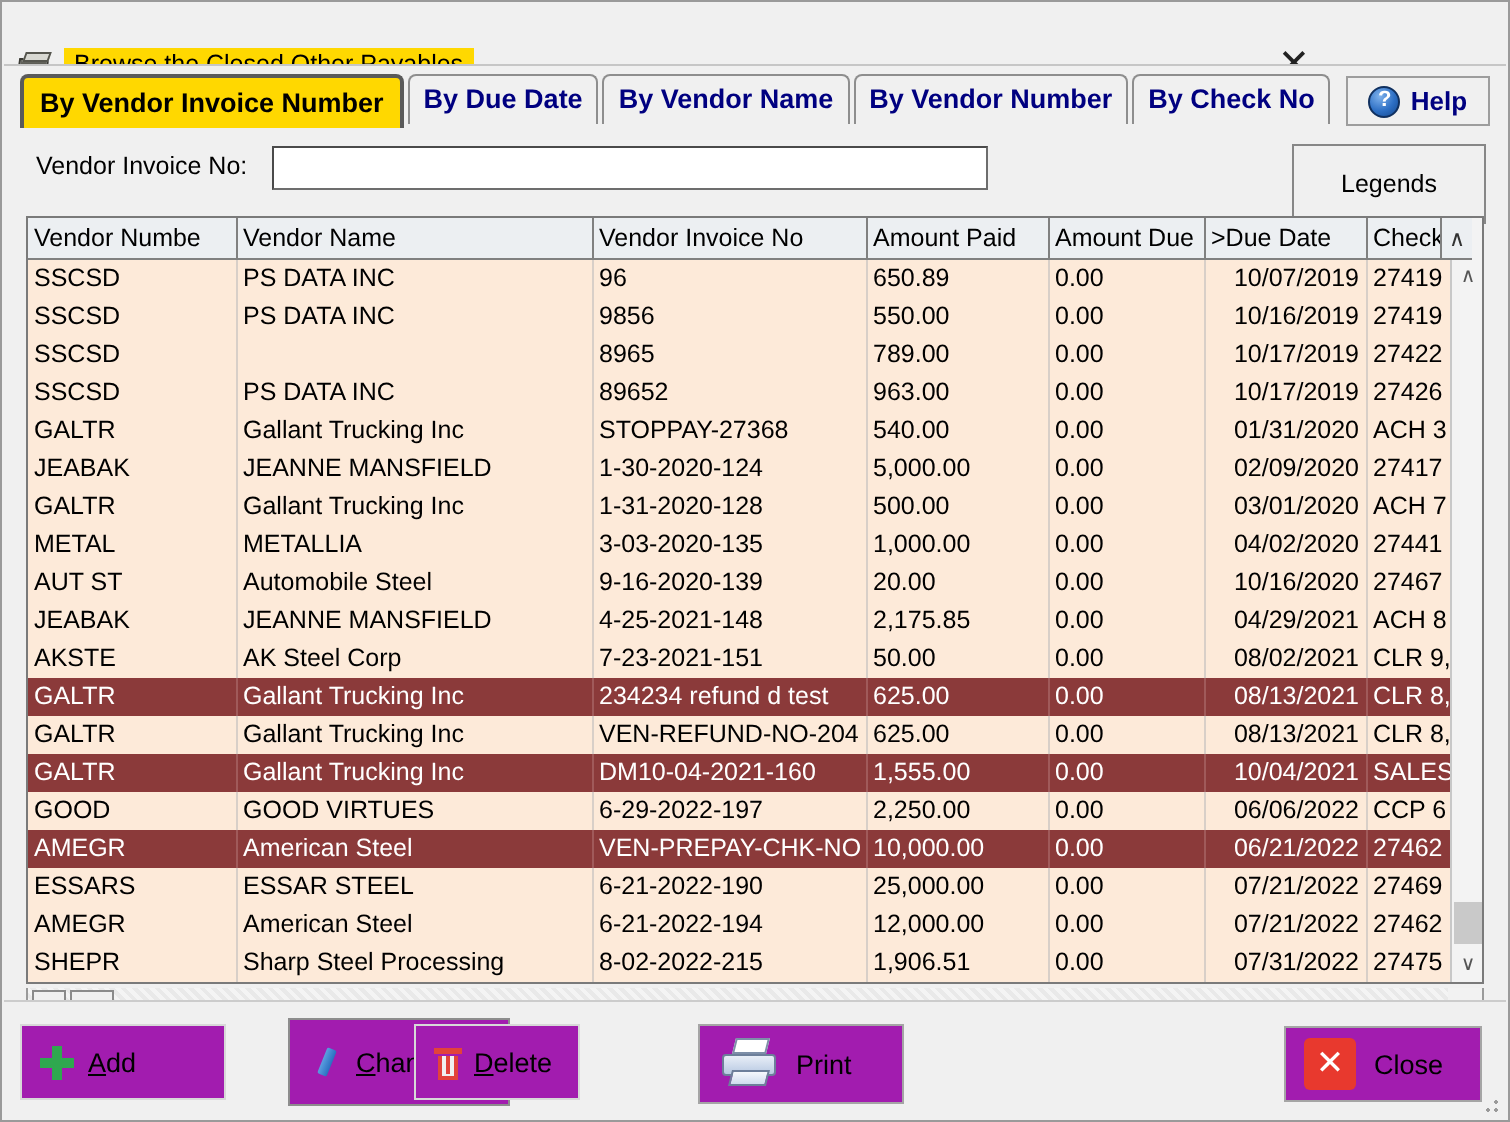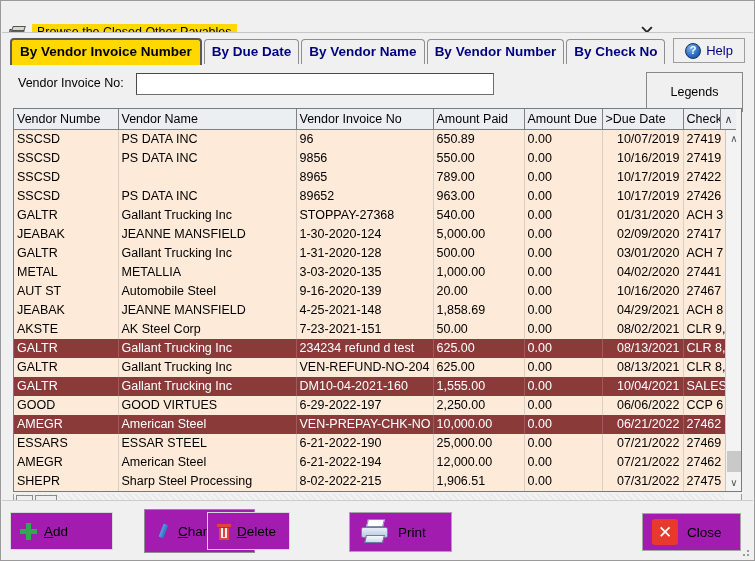--- a/index.html
+++ b/index.html
@@ -57,21 +57,21 @@
   .client {
     position: absolute; left: 1px; top: 31px;
     width: 751px; height: 528px;
     background: #f0f0f0;
     border-top: 1px solid #c6c6c6;
   }
 
   
   .tabstrip {
     position: absolute; left: 0; top: 4px; width: 751px; height: 28px;
-    display: flex; align-items: center; padding-left: 8px;
+    display: flex; align-items: flex-start; padding-left: 8px;
   }
   .tab {
     height: 25px;
     display: flex; align-items: center;
     padding: 0 7px;
     margin-right: 2px;
     font-size: 13.5px; font-weight: bold;
     color: #000080;
     background: #f0f0f0;
     border: 1px solid #8e8e8e;
@@ -98,21 +98,21 @@
     gap: 5px; cursor: pointer;
   }
   .help-ico {
     width: 16px; height: 16px; border-radius: 50%;
     background: radial-gradient(circle at 35% 30%, #7fb2ec 0%, #2d6fc4 55%, #14478d 100%);
     border: 1px solid #10305f;
     color: #fff; font-size: 11px; font-weight: bold;
     display: flex; align-items: center; justify-content: center;
     line-height: 11px;
   }
-  .help-lbl { font-size: 13px; font-weight: normal; color: #000080; }
+  .help-lbl { font-size: 13px; font-weight: bold; color: #000080; }
 
   
   .filterrow {
     position: absolute; left: 0; top: 38px; width: 751px; height: 28px;
   }
   .filter-label {
     position: absolute; left: 16px; top: 5px;
     font-size: 12.5px; color: #000;
   }
   .filter-input {
@@ -509,21 +509,21 @@
                 <td>9-16-2020-139</td>
                 <td class="num">20.00</td>
                 <td class="num">0.00</td>
                 <td class="ctr">10/16/2020</td>
                 <td>27467</td>
               </tr>
               <tr class="row">
                 <td>JEABAK</td>
                 <td>JEANNE MANSFIELD</td>
                 <td>4-25-2021-148</td>
-                <td class="num">1,858.69</td>
+                <td class="num">2,175.85</td>
                 <td class="num">0.00</td>
                 <td class="ctr">04/29/2021</td>
                 <td>ACH  8</td>
               </tr>
               <tr class="row">
                 <td>AKSTE</td>
                 <td>AK Steel Corp</td>
                 <td>7-23-2021-151</td>
                 <td class="num">50.00</td>
                 <td class="num">0.00</td>

